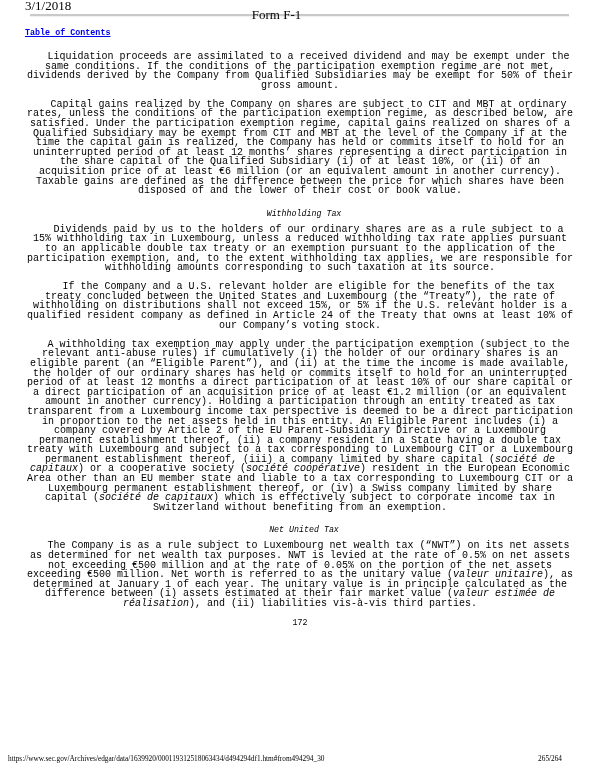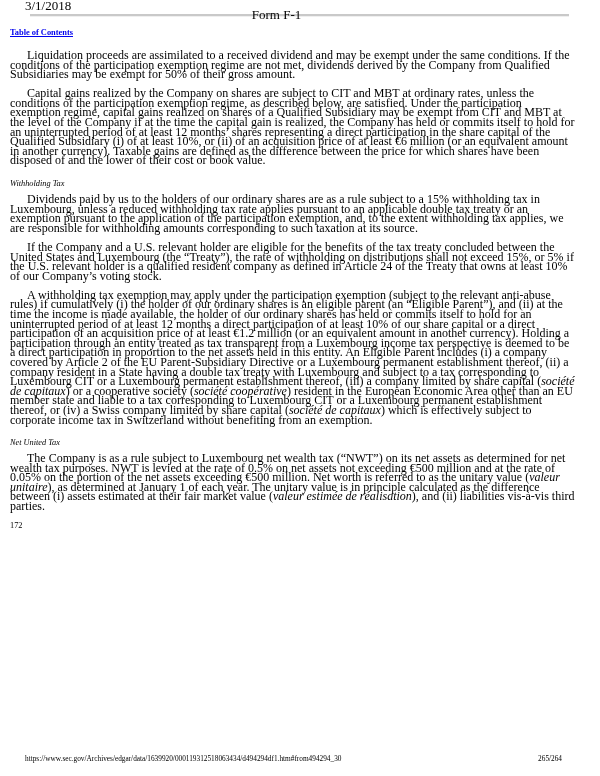--- a/index.html
+++ b/index.html
@@ -28,55 +28,58 @@
     text-align: center;
   }
   hr.rule {
     border: none;
     height: 2px;
     background: #c9c9c9;
     border-bottom: 1px solid #efefef;
     margin: 4px 31px 0 30px;
   }
   .content {
-    padding: 0 25px 0 10px;
+    padding: 0 25px 0 25px;
+    font-family: Liberation Mono, monospace;
   }
   .toc-link {
     display: inline-block;
     margin-top: 11px;
     margin-bottom: 14px;
     font-size: 8.4px;
     font-weight: bold;
     color: #0000EE;
     text-decoration: underline;
     cursor: pointer;
   }
   .para {
-    font-size: 12px;
+    font-size: 10px;
     line-height: 9.6px;
     margin: 0 0 9.5px 0;
     text-indent: 17px;
-    text-align: left;
+    text-align: center;
   }
   .subheading {
     font-size: 8.3px;
     font-style: italic;
-    margin: 13px 0 7px 0;
+    margin: 13px 0 7px 8px;
+    text-align: center;
   }
   .it { font-style: italic; }
   .page-number {
+    text-align: center;
     font-size: 8.3px;
     margin-top: 8px;
   }
   .print-footer {
     margin-top: auto;
     display: flex;
     justify-content: space-between;
     align-items: flex-end;
-    padding: 0 38px 13px 25px;
+    padding: 0 38px 13px 8px;
     font-size: 7.3px;
     line-height: 9px;
   }
 </style>
 </head>
 <body>
 
 <div class="print-header">
   <span class="header-date">3/1/2018</span>
   <span class="header-title">Form F-1</span>

